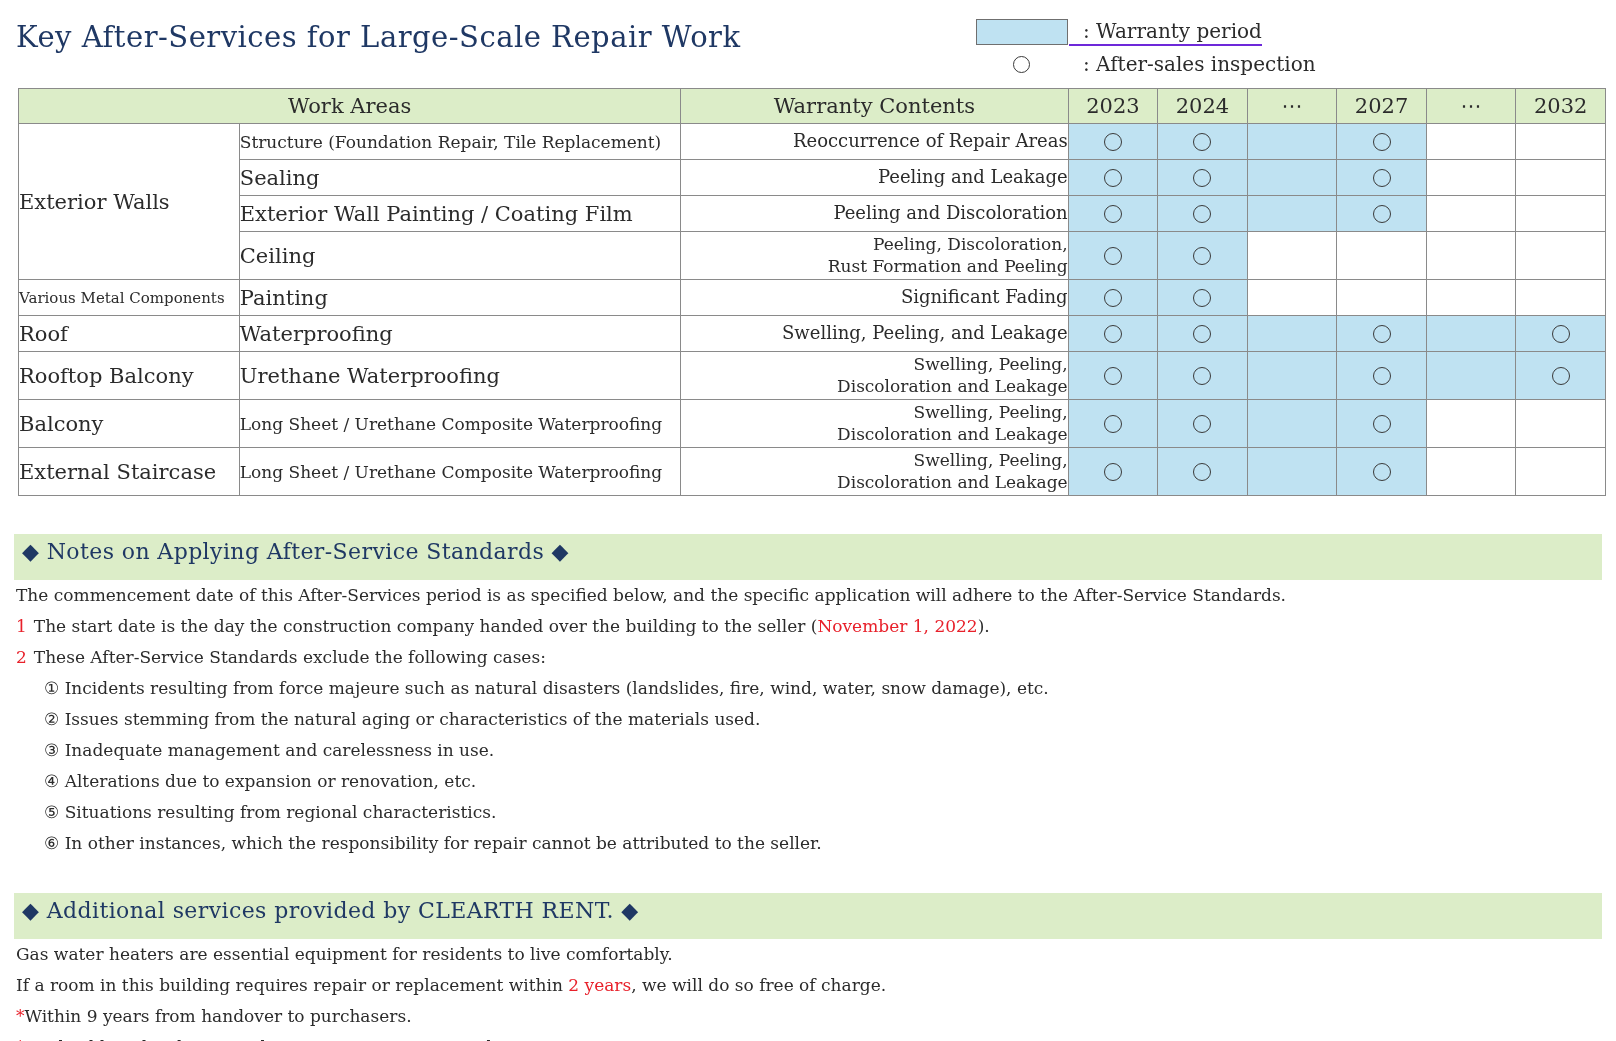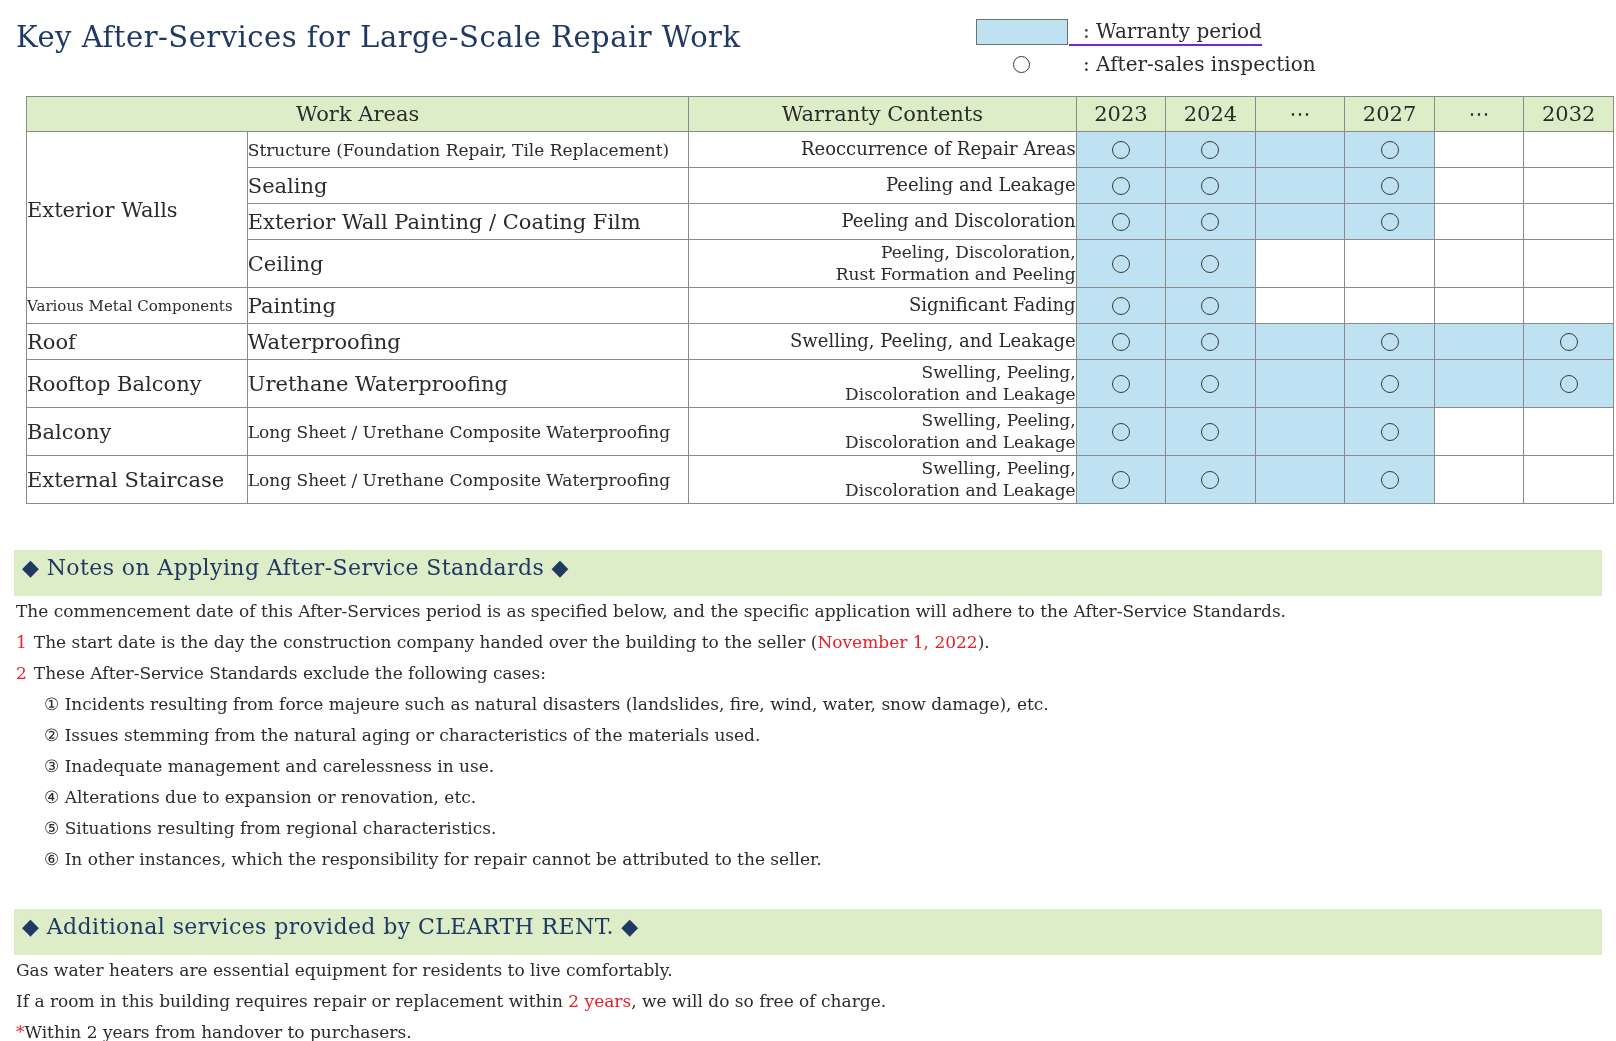--- a/index.html
+++ b/index.html
@@ -77,21 +77,21 @@
     border-bottom: 2px solid #6d28d9;
     padding-bottom: 1px;
     flex: 0 0 auto;
   }
 
   
   table.main {
     border-collapse: collapse;
     table-layout: fixed;
     width: 1588px;
-    margin: 12px;
+    margin: 4px;
     border: 1.5px solid #8a8a8a;
   }
   table.main th, table.main td {
     border: 1px solid #8a8a8a;
     padding: 0;
     vertical-align: middle;
   }
   table.main thead th {
     background: #dcedc8;
     height: 35px;
@@ -354,20 +354,20 @@
   </div>
 
   <div class="gap-md"></div>
   <div class="section">
     <div class="band">◆ Additional services provided by CLEARTH RENT. ◆</div>
     <div class="body-line">Gas water heaters are essential equipment for residents to live comfortably.</div>
     <div class="body-line">
       <span>If a room in this building requires repair or replacement within </span><span class="red">2 years</span><span>, we will do so free of charge.</span>
     </div>
     <div class="body-line">
-      <span class="red">*</span><span>Within 2 years from handover to purchasers.</span>
+      <span class="red">*</span><span>Within 9 years from handover to purchasers.</span>
     </div>
     <div class="body-line">
       <span class="red">*</span><span>Applicable only when rental management is entrusted to </span><span class="navy">CLEARTH RENT</span><span>.</span>
     </div>
   </div>
 
 </div>
 
 </body></html>

